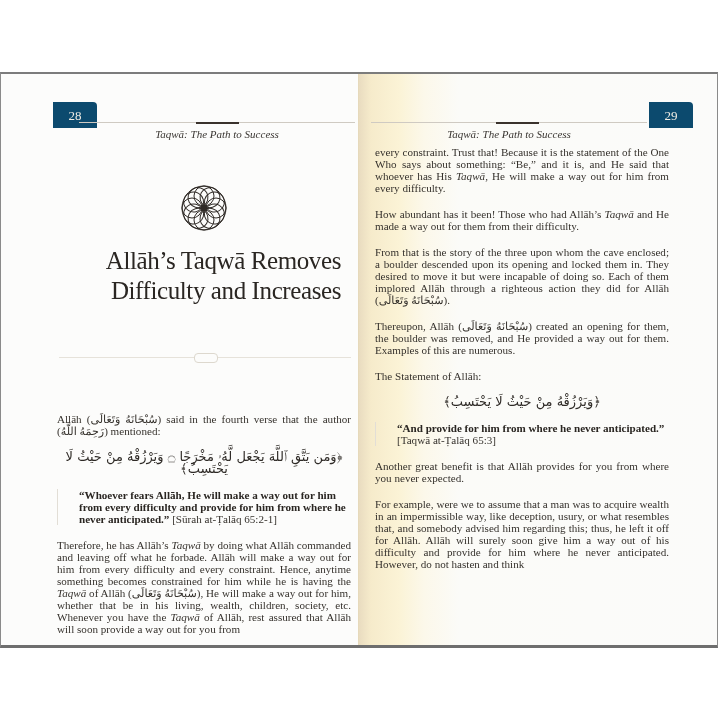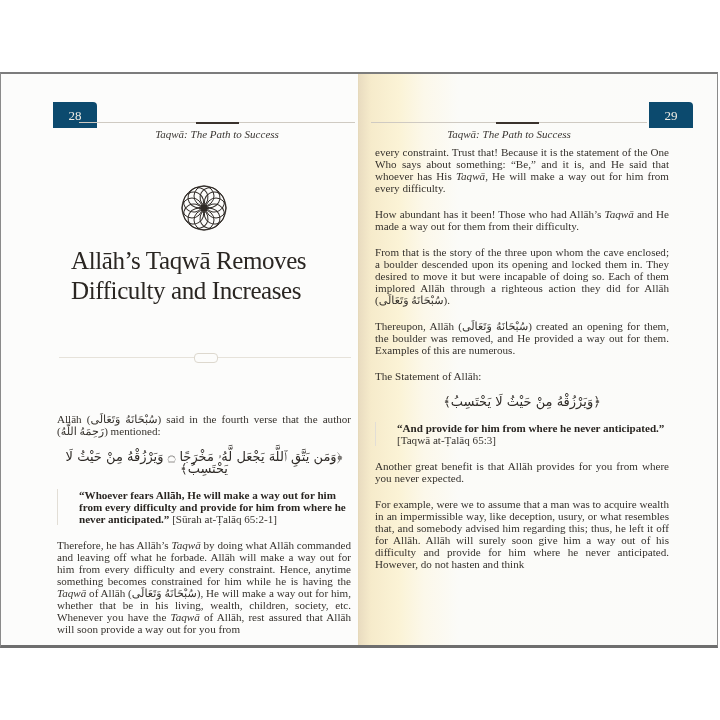--- a/index.html
+++ b/index.html
@@ -13,21 +13,21 @@
   .page-right { left:358px; width:360px;
      background: linear-gradient(to right, #e9dcc0 0px, #f6ebcb 12px, #fbf3d6 40px, #fcf8ea 65px, #fbfbf8 100px, #fbfbfa 100%); }
   .pnum { position:absolute; top:28px; width:44px; height:26px; background:#0c4a6e; color:#f2ede4;
           font-family:"Liberation Serif",serif; font-size:13px; text-align:center; line-height:28px; border-radius:0 4px 0 0; }
   .runhead { position:absolute; top:31px; font-family:"Liberation Serif",serif; font-style:italic; font-size:11px; color:#3a3632; text-align:center;margin-top:23px; }
   .rule { position:absolute; top:48px; height:1px; background:#cfcac2; }
   .rule-accent { position:absolute; top:48px; height:2px; background:#3a322c; }
   .body-text { position:absolute; font-family:"Liberation Serif",serif; font-size:11.1px; line-height:12px; color:#35312c; text-align:justify; }
   .body-text p { margin:0 0 14px 0; }
   .body-text i { font-style:italic; }
-  .title { position:absolute; left:70px; width:270px; top:172px; text-align:left; font-family:"Liberation Serif",serif;
+  .title { position:absolute; left:70px; width:270px; top:172px; text-align:right; font-family:"Liberation Serif",serif;
            font-size:25px; line-height:30px; color:#2a2622; letter-spacing:-0.4px; }
   .orn-line { position:absolute; left:58px; width:292px; top:283px; height:1px; background:#e6e2da; }
   .orn-mid { position:absolute; left:193px; top:279px; width:22px; height:8px; border:1px solid #ddd8ce; border-radius:4px; background:#fcfcfb; }
   .arabic { text-align:center; font-size:13px; color:#2e2a26; font-family:"DejaVu Sans",sans-serif; direction:rtl; margin:0; }
   .quote { border-left:1px solid #e2ded6; padding-left:21px; margin:0 0 14px 0; text-align:left; }
   .quote b { font-weight:bold; color:#2a2622; }
 </style>
 </head>
 <body>
 

